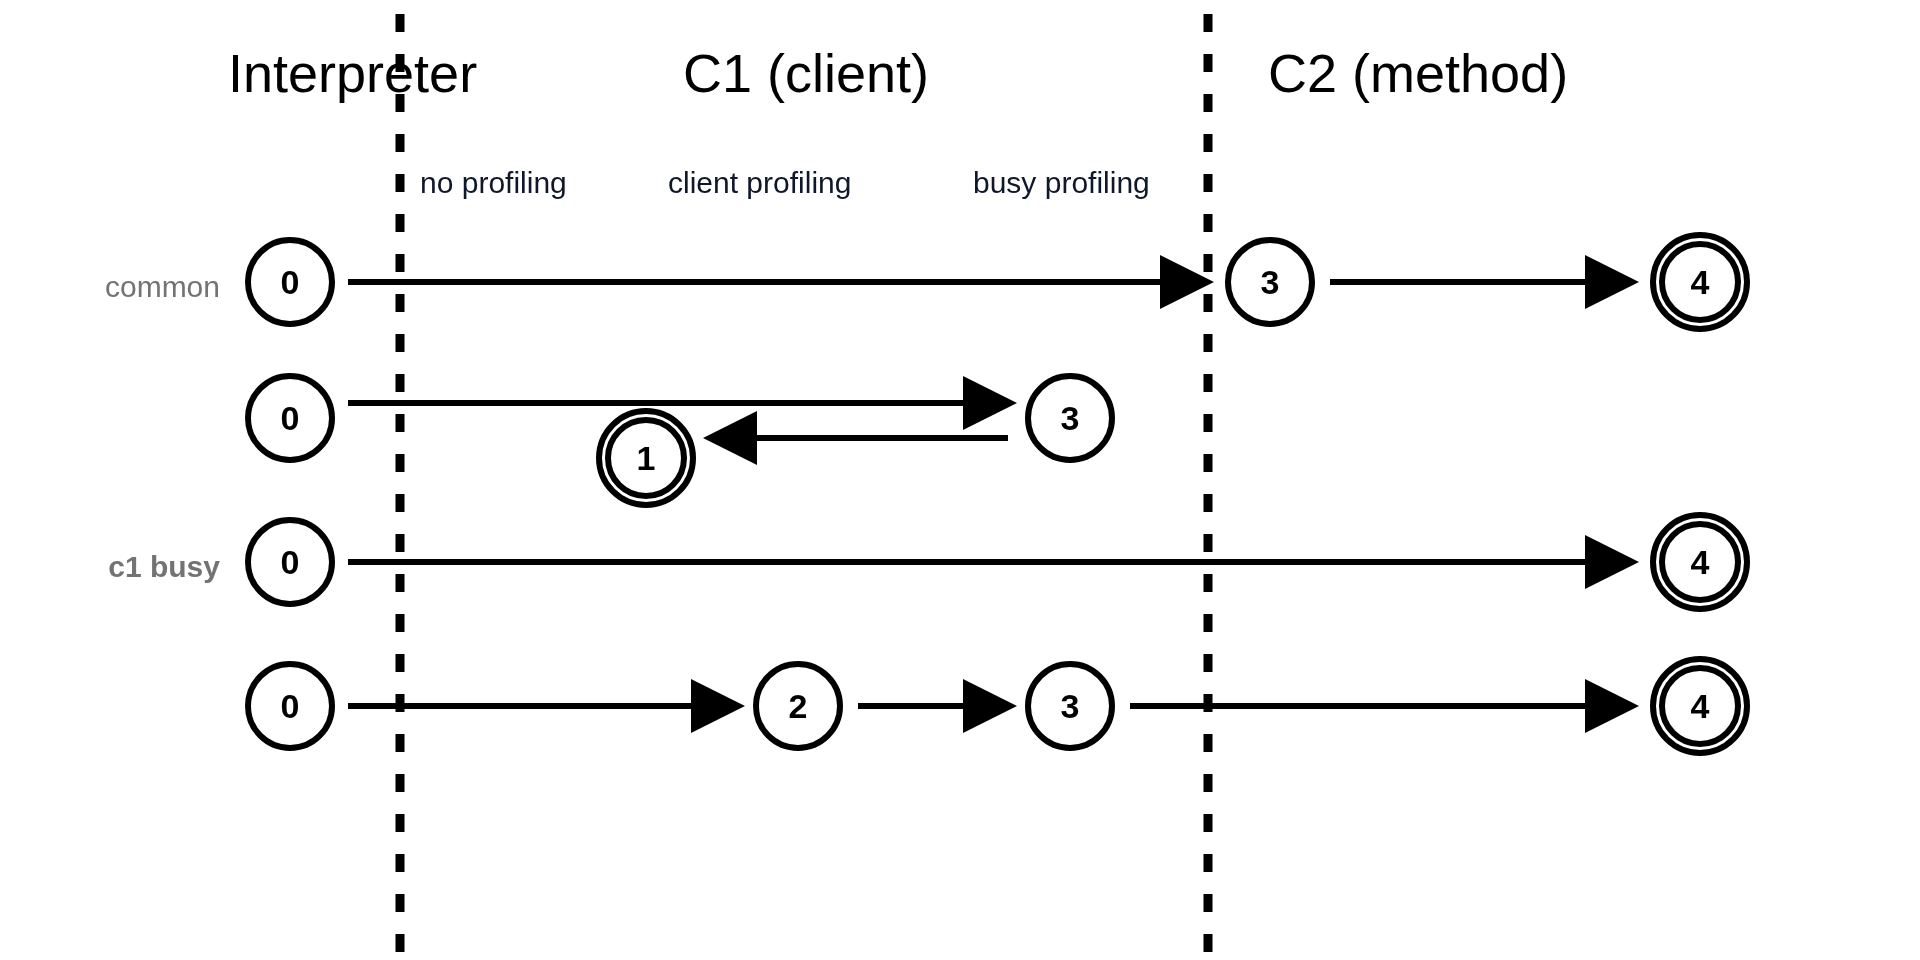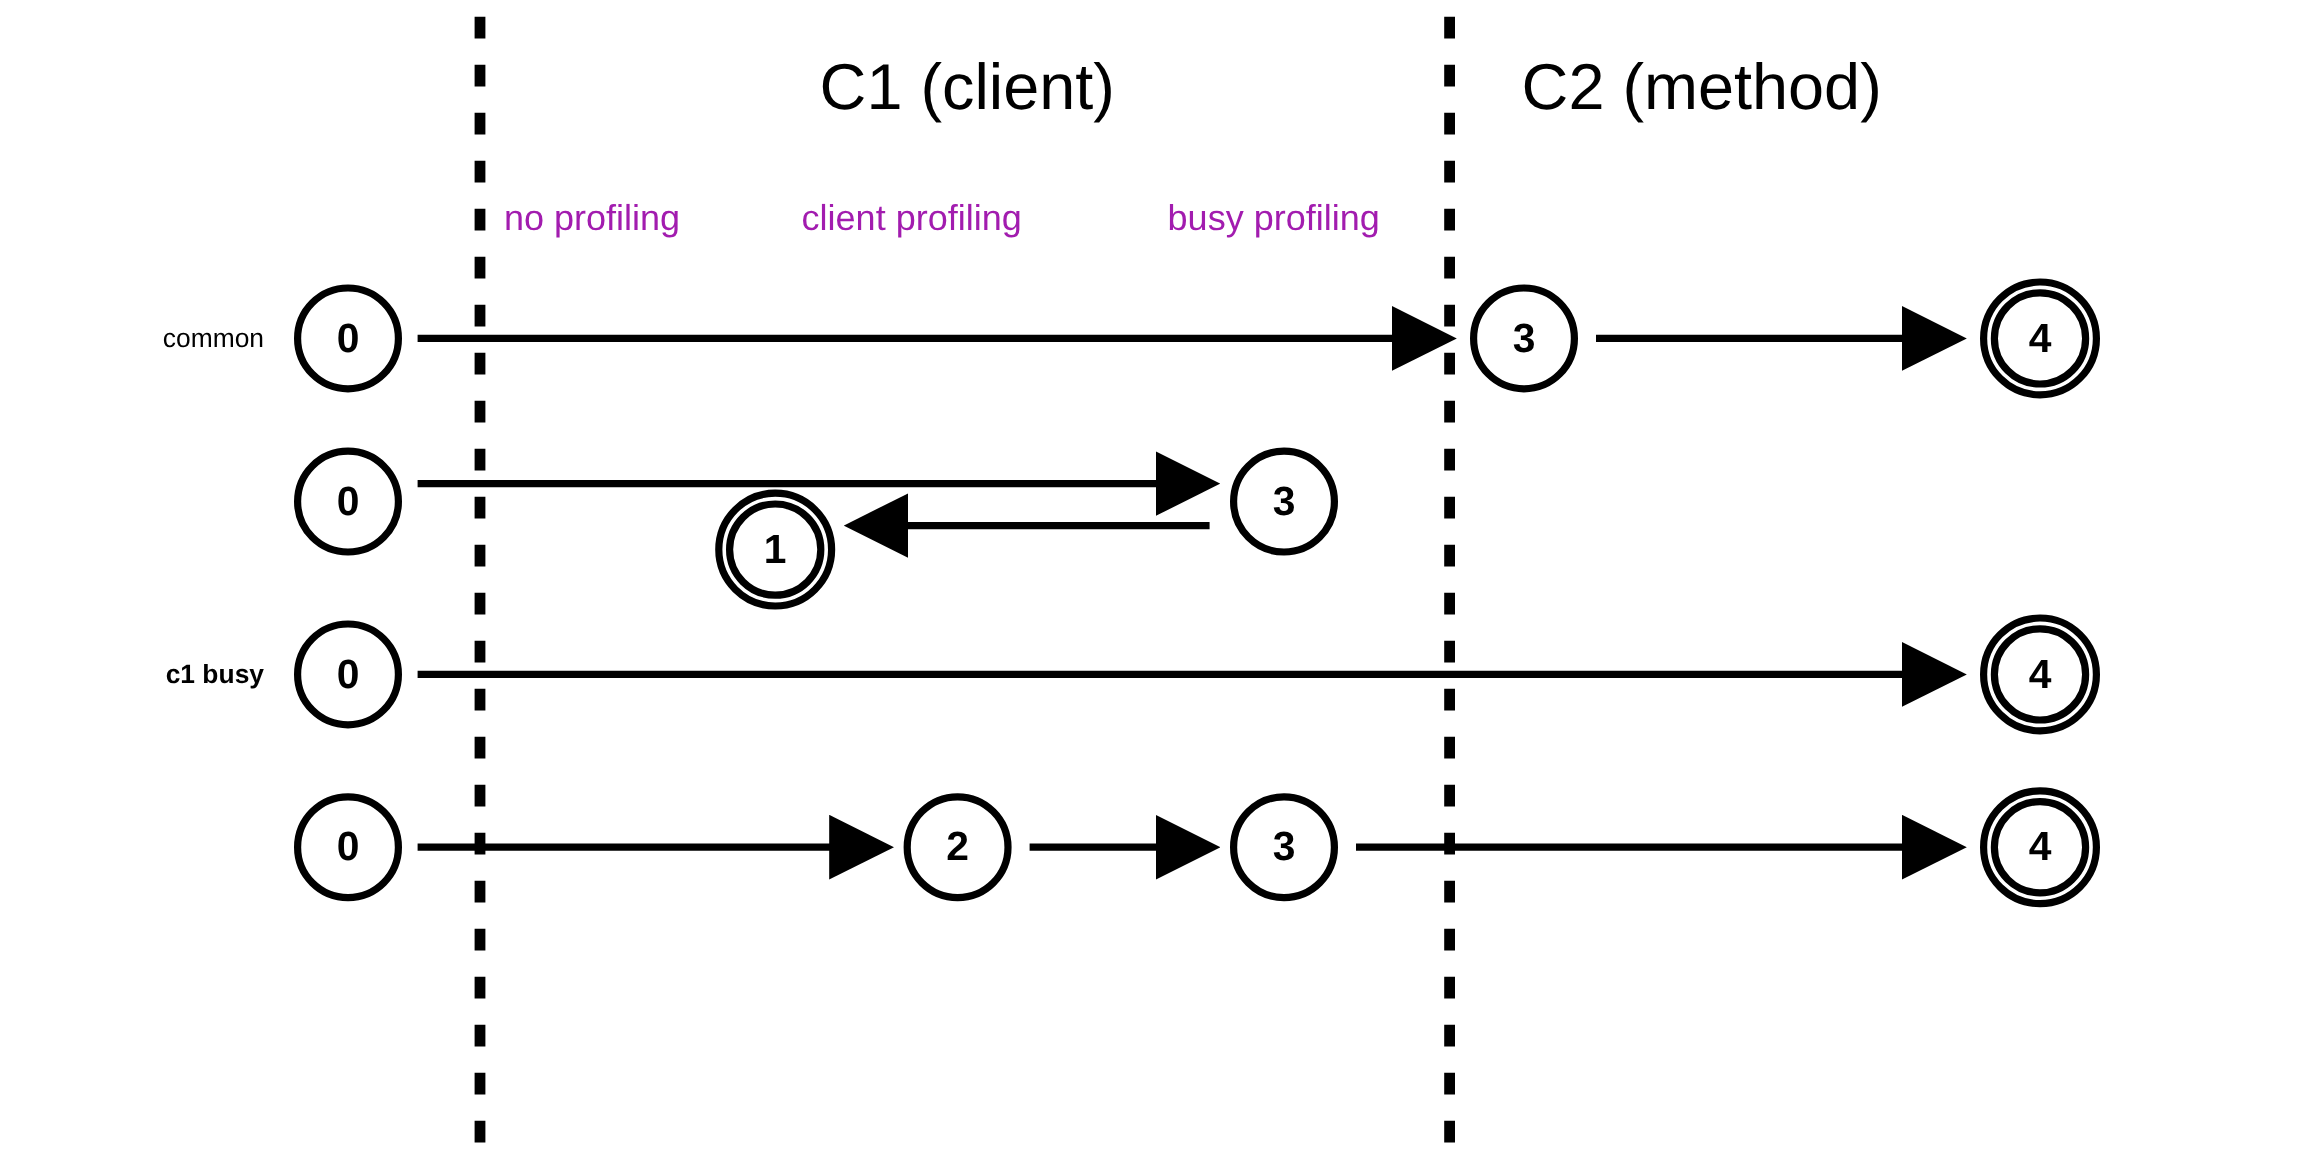--- a/index.html
+++ b/index.html
@@ -28,42 +28,43 @@
     font-size: 54px;
     line-height: 1;
     white-space: nowrap;
     color: #000;
   }
   .phase-label {
     position: absolute;
     font-size: 30px;
     line-height: 1;
     white-space: nowrap;
-    color: #a21caf;
+    color: #0f172a;
   }
   .row-label {
     position: absolute;
-    font-size: 22px;
+    font-size: 30px;
     line-height: 1.25;
     white-space: nowrap;
-    color: #000000;
+    color: #737373;
     text-align: right;
   }
   .node-text {
     font-family: "Liberation Sans", sans-serif;
     font-size: 34px;
     font-weight: bold;
     fill: #000;
   }
 </style>
 </head>
 <body>
 
 <div id="stage">
 
+  <div class="zone-title" style="left:228px; top:46px;">Interpreter</div>
   <div class="zone-title" style="left:683px; top:46px;text-align:right;">C1 (client)</div>
   <div class="zone-title" style="left:1268px; top:46px;">C2 (method)</div>
 
   <div class="phase-label" style="left:420px; top:168px;">no profiling</div>
   <div class="phase-label" style="left:668px; top:168px;">client profiling</div>
   <div class="phase-label" style="left:973px; top:168px;">busy profiling</div>
 
   <div class="row-label" style="left:20px; top:268px; width:200px;">common</div>
 
 

